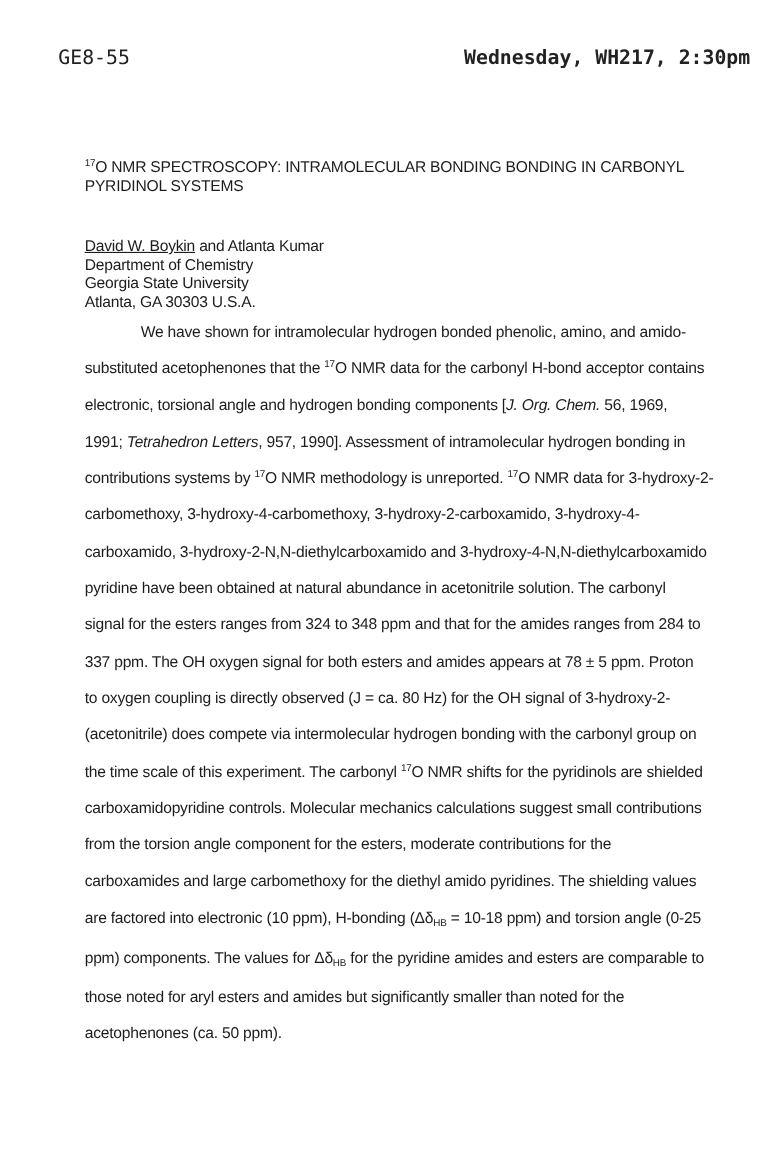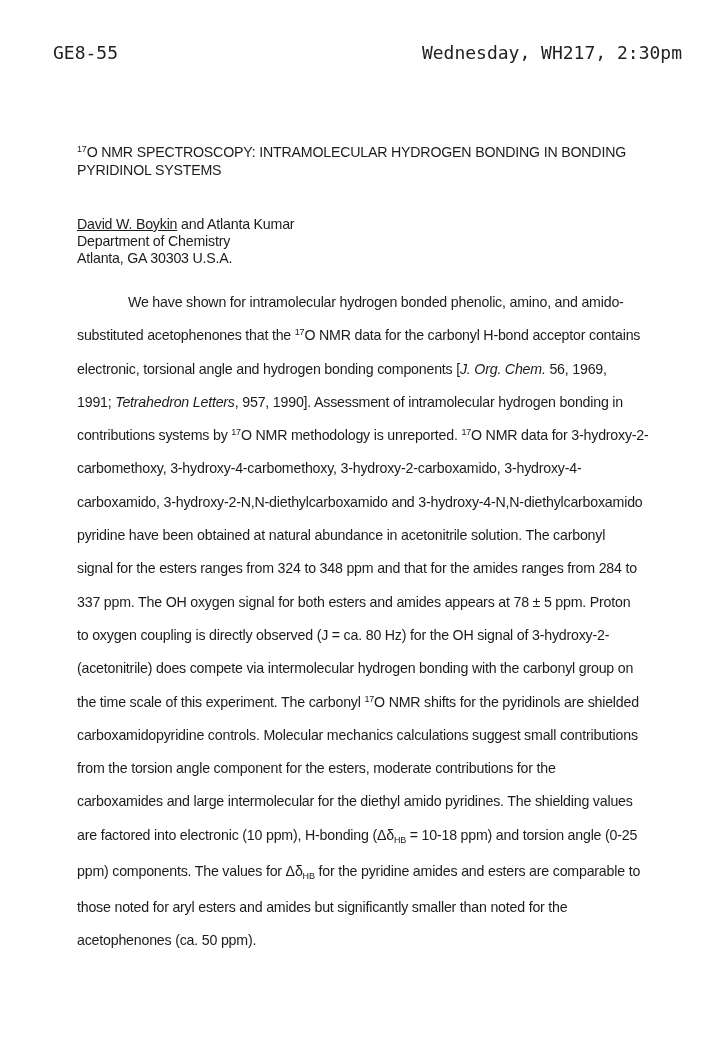--- a/index.html
+++ b/index.html
@@ -6,21 +6,21 @@
     body {
       width: 704px; height: 1050px; position: relative; overflow: hidden;
       color: #1c1c1c;
       font-family: "Liberation Sans", sans-serif;
     }
     .header {
       position: absolute; top: 42px; left: 53px; right: 22px;
       font-family: "DejaVu Sans Mono", monospace; font-size: 18px; color: #222;
     }
     .header .left { position: absolute; left: 0; top: 0; }
-    .header .right { position: absolute; right: 0; top: 0; }
+    .header .right { position: absolute; right: 0; top: 0; font-weight: bold; }
     .title {
       position: absolute; top: 143px; left: 77px; width: 600px;
       font-size: 14.2px; line-height: 18px; letter-spacing: -0.2px;
     }
     sup { font-size: 9px; vertical-align: 5px; line-height: 0; }
     sub { font-size: 9px; vertical-align: -3px; line-height: 0; }
     .authors {
       position: absolute; top: 216px; left: 77px;
       font-size: 14.2px; line-height: 17px; letter-spacing: -0.2px;
     }
@@ -36,44 +36,45 @@
   </style>
 </head>
 <body>
 
 <div class="header">
   <span class="left">GE8-55</span>
   <span class="right">Wednesday, WH217, 2:30pm</span>
 </div>
 
 <div class="title">
-  <div><sup>17</sup><span>O NMR SPECTROSCOPY: INTRAMOLECULAR HYDROGEN BONDING IN BONDING</span></div>
+  <div><sup>17</sup><span>O NMR SPECTROSCOPY: INTRAMOLECULAR BONDING BONDING IN CARBONYL</span></div>
   <div>PYRIDINOL SYSTEMS</div>
 </div>
 
 <div class="authors">
   <div><span class="presenter">David W. Boykin</span><span> and Atlanta Kumar</span></div>
   <div>Department of Chemistry</div>
+  <div>Georgia State University</div>
   <div>Atlanta, GA 30303  U.S.A.</div>
 </div>
 
 <div class="body">
   <div class="line indent">We have shown for intramolecular hydrogen bonded phenolic, amino, and amido-</div>
   <div class="line"><span>substituted acetophenones that the </span><sup>17</sup><span>O NMR data for the carbonyl H-bond acceptor contains</span></div>
   <div class="line"><span>electronic, torsional angle and hydrogen bonding components [</span><i>J. Org. Chem.</i><span> 56, 1969,</span></div>
   <div class="line"><span>1991; </span><i>Tetrahedron Letters</i><span>, 957, 1990].  Assessment of intramolecular hydrogen bonding in</span></div>
   <div class="line"><span>contributions systems by </span><sup>17</sup><span>O NMR methodology is unreported.  </span><sup>17</sup><span>O NMR data for 3-hydroxy-2-</span></div>
   <div class="line">carbomethoxy, 3-hydroxy-4-carbomethoxy, 3-hydroxy-2-carboxamido, 3-hydroxy-4-</div>
   <div class="line">carboxamido, 3-hydroxy-2-N,N-diethylcarboxamido and 3-hydroxy-4-N,N-diethylcarboxamido</div>
   <div class="line">pyridine have been obtained at natural abundance in acetonitrile solution.  The carbonyl</div>
   <div class="line">signal for the esters ranges from 324 to 348 ppm and that for the amides ranges from 284 to</div>
   <div class="line">337 ppm.  The OH oxygen signal for both esters and amides appears at 78 ± 5 ppm.  Proton</div>
   <div class="line">to oxygen coupling is directly observed (J = ca. 80 Hz) for the OH signal of 3-hydroxy-2-</div>
   <div class="line">(acetonitrile) does compete via intermolecular hydrogen bonding with the carbonyl group on</div>
   <div class="line"><span>the time scale of this experiment.  The carbonyl </span><sup>17</sup><span>O NMR shifts for the pyridinols are shielded</span></div>
   <div class="line">carboxamidopyridine controls.  Molecular mechanics calculations suggest small contributions</div>
   <div class="line">from the torsion angle component for the esters, moderate contributions for the</div>
-  <div class="line">carboxamides and large intermolecular for the diethyl amido pyridines.  The shielding values</div>
+  <div class="line">carboxamides and large carbomethoxy for the diethyl amido pyridines.  The shielding values</div>
   <div class="line tall"><span>are factored into electronic (10 ppm), H-bonding (Δδ</span><sub>HB</sub><span> = 10-18 ppm) and torsion angle (0-25</span></div>
   <div class="line tall"><span>ppm) components.  The values for Δδ</span><sub>HB</sub><span> for the pyridine amides and esters are comparable to</span></div>
   <div class="line">those noted for aryl esters and amides but significantly smaller than noted for the</div>
   <div class="line">acetophenones (ca. 50 ppm).</div>
 </div>
 
 </body></html>

